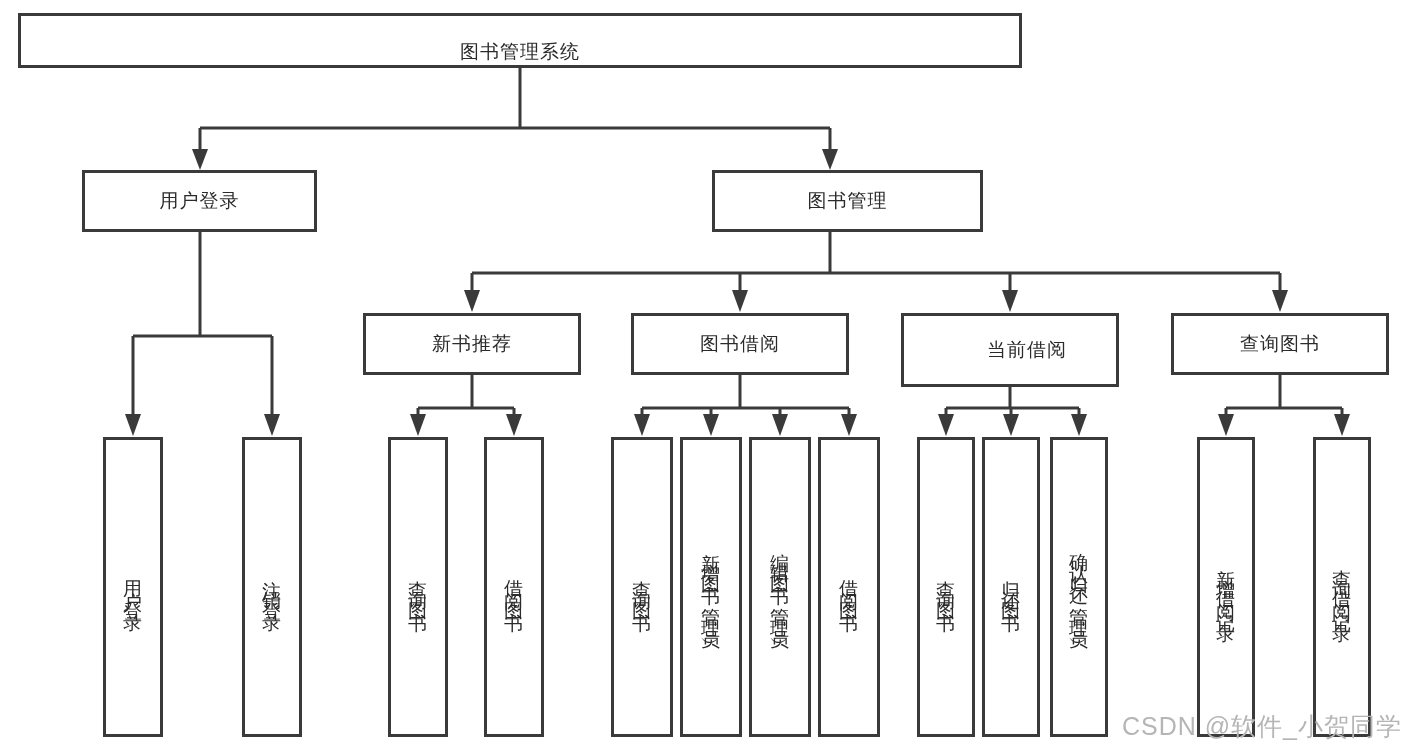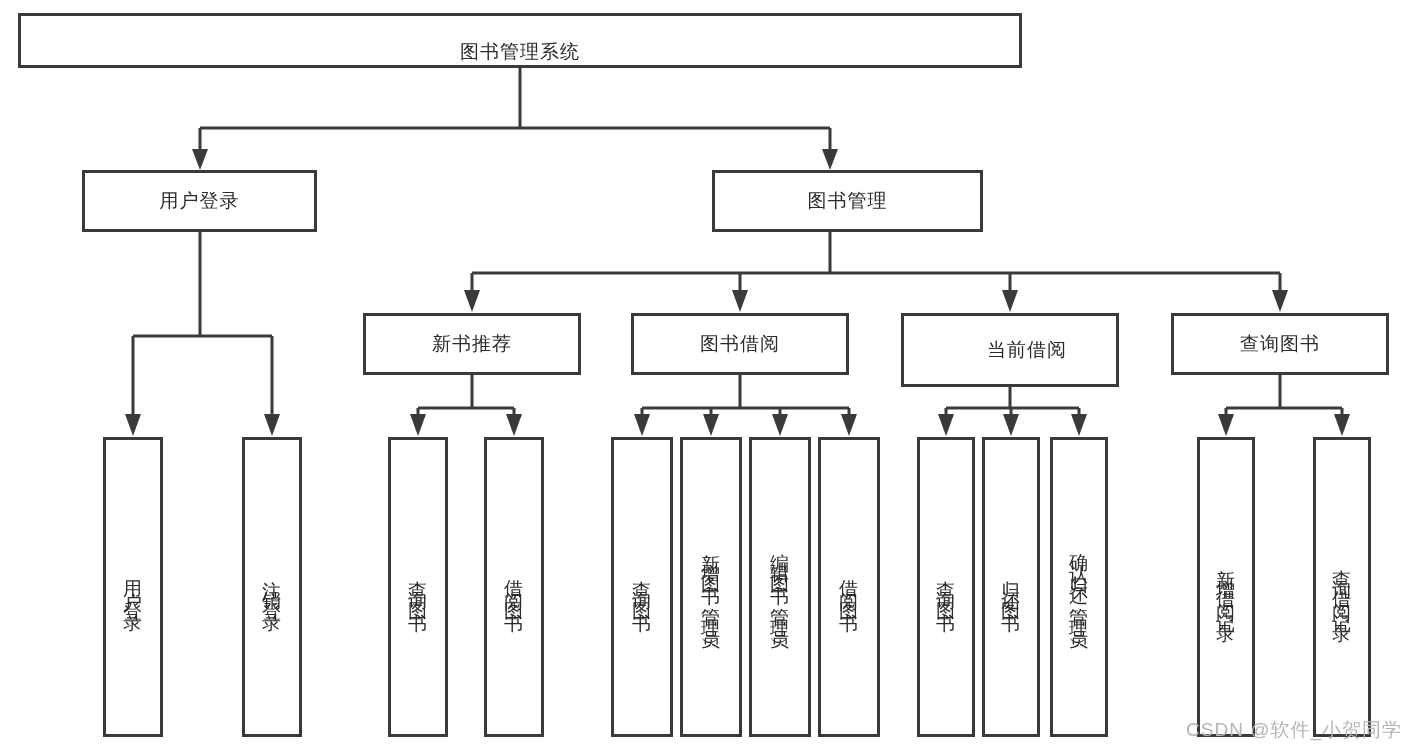--- a/index.html
+++ b/index.html
@@ -26,21 +26,21 @@
   .leaf span{
     writing-mode:vertical-rl;
     text-orientation:mixed;
     letter-spacing:11px;
     line-height:1;
     font-size:19px;
   }
   .watermark{
     position:absolute;
     right:3px;bottom:4px;
-    font-size:19px;
+    font-size:25px;
     color:var(--wm,#b5b5b5);
     letter-spacing:1px;
     z-index:5;
     white-space:nowrap;
   }
 </style>
 </head>
 <body>
 
 <div class="canvas">

